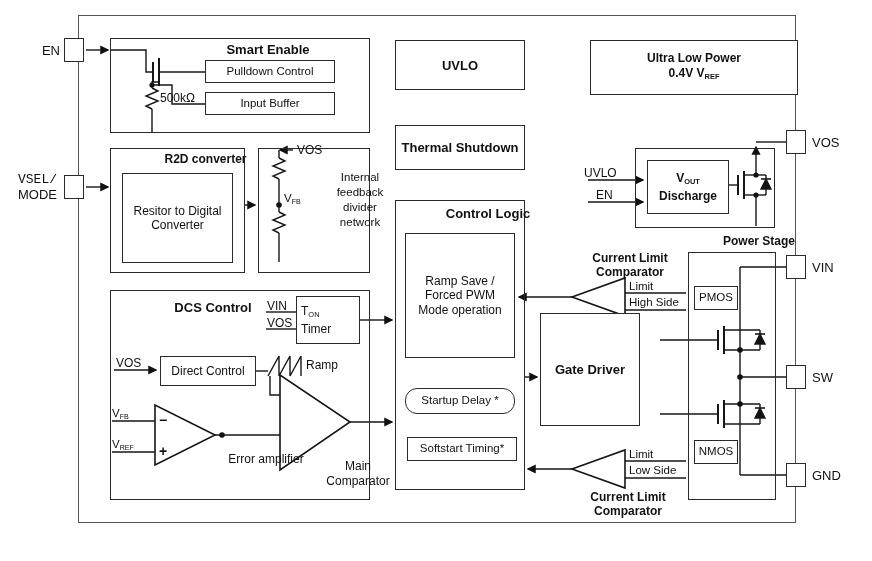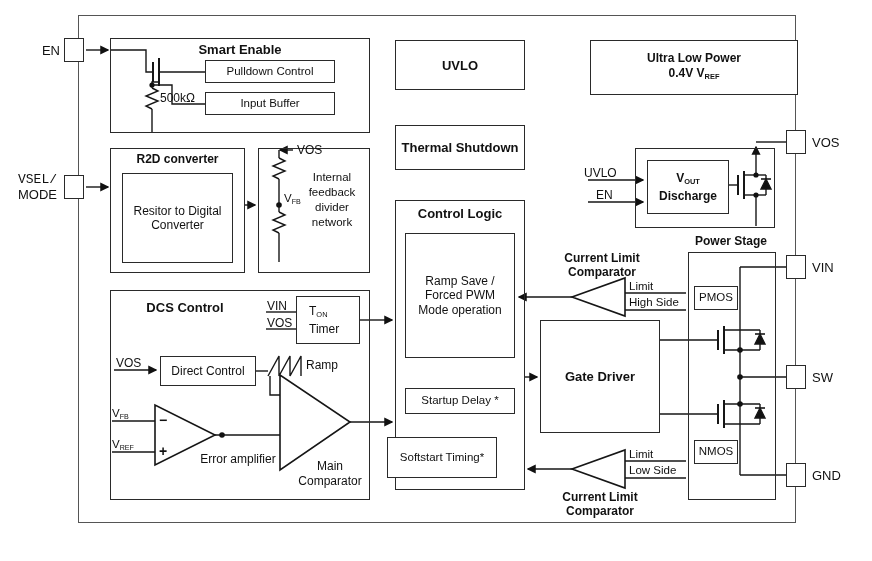--- a/index.html
+++ b/index.html
@@ -3,21 +3,21 @@
 <meta charset="utf-8">
 <style>
   html,body{margin:0;padding:0;background:#fff;}
   #stage{position:relative;width:872px;height:561px;background:#fff;
          font-family:"Liberation Sans","DejaVu Sans",sans-serif;color:#111;overflow:hidden;}
   .box{position:absolute;border:1.5px solid #2a2a2a;background:transparent;box-sizing:border-box;}
   .wbox{background:#fff;}
   .cc{display:flex;align-items:center;justify-content:center;text-align:center;}
   .col{display:flex;flex-direction:column;align-items:center;justify-content:center;text-align:center;}
   .lbl{position:absolute;white-space:nowrap;}
-  .wrap{position:absolute;white-space:normal;}
+  .wrap{position:absolute;white-space:normal;padding-left:28px;}
   .t11{font-size:11.5px;line-height:13.5px;}
   .t12{font-size:12px;line-height:14.5px;}
   .t13{font-size:13px;line-height:15px;}
   .b{font-weight:bold;}
   .ctr{text-align:center;}
   .sub{font-size:0.62em;vertical-align:-0.22em;}
   svg.wires{position:absolute;left:0;top:0;}
 </style>
 </head>
 <body>
@@ -213,56 +213,56 @@
   <div class="box wbox cc t12" style="left:122px;top:173px;width:111px;height:90px;padding:8px;">Resitor to Digital Converter</div>
 
   <div class="box" style="left:258px;top:148px;width:112px;height:125px;"></div>
   <div class="lbl t12" style="left:297px;top:143px;">VOS</div>
   <div class="wrap t11 ctr" style="left:299px;top:170px;width:66px;line-height:15px;">Internal feedback divider network</div>
   <div class="lbl" style="left:284px;top:192px;font-size:11.5px;"><span>V</span><span class="sub">FB</span></div>
 
   <div class="box" style="left:395px;top:200px;width:130px;height:290px;"></div>
   <div class="wrap t13 b ctr" style="left:395px;top:206px;width:130px;">Control Logic</div>
   <div class="box wbox cc t12" style="left:405px;top:233px;width:110px;height:125px;padding:6px;">Ramp Save / Forced PWM Mode operation</div>
-  <div class="box wbox cc t11" style="left:405px;top:388px;width:110px;height:26px;">Startup Delay *</div>
-  <div class="box wbox cc t11" style="left:387px;top:437px;width:110px;height:41px;">Softstart Timing*</div>
+  <div class="box wbox cc t11" style="left:405px;top:388px;width:110px;height:26px;border-radius:12px;">Startup Delay *</div>
+  <div class="box wbox cc t11" style="left:407px;top:437px;width:110px;height:24px;">Softstart Timing*</div>
 
   <div class="box" style="left:635px;top:148px;width:140px;height:80px;"></div>
   <div class="lbl t12" style="left:584px;top:166px;">UVLO</div>
   <div class="lbl t12" style="left:596px;top:188px;">EN</div>
   <div class="box wbox col t12 b" style="left:647px;top:160px;width:82px;height:54px;">
     <span><span>V</span><span class="sub">OUT</span></span>
     <span>Discharge</span>
   </div>
 
   <div class="wrap t12 b ctr" style="left:676px;top:234px;width:110px;">Power Stage</div>
   <div class="box" style="left:688px;top:252px;width:88px;height:248px;"></div>
   <div class="box wbox cc t11" style="left:694px;top:286px;width:44px;height:24px;">PMOS</div>
   <div class="box wbox cc t11" style="left:694px;top:440px;width:44px;height:24px;">NMOS</div>
 
   <div class="box" style="left:110px;top:290px;width:260px;height:210px;"></div>
   <div class="wrap t13 b ctr" style="left:120px;top:300px;width:130px;">DCS Control</div>
   <div class="lbl t12" style="left:267px;top:299px;">VIN</div>
   <div class="lbl t12" style="left:267px;top:316px;">VOS</div>
-  <div class="box wbox col t12" style="left:296px;top:296px;width:64px;height:48px;align-items:flex-start;padding-left:12px;">
+  <div class="box wbox col t12" style="left:296px;top:296px;width:64px;height:48px;align-items:flex-start;padding-left:4px;">
     <span><span>T</span><span class="sub">ON</span></span>
     <span>Timer</span>
   </div>
   <div class="lbl t12" style="left:306px;top:358px;">Ramp</div>
   <div class="lbl t12" style="left:116px;top:356px;">VOS</div>
   <div class="box wbox cc t12" style="left:160px;top:356px;width:96px;height:30px;">Direct Control</div>
   <div class="lbl" style="left:112px;top:407px;font-size:11.5px;"><span>V</span><span class="sub">FB</span></div>
   <div class="lbl" style="left:112px;top:438px;font-size:11.5px;"><span>V</span><span class="sub">REF</span></div>
   <div class="lbl b" style="left:159px;top:412px;font-size:14px;">−</div>
   <div class="lbl b" style="left:159px;top:443px;font-size:14px;">+</div>
   <div class="wrap t12 ctr" style="left:196px;top:452px;width:84px;">Error amplifier</div>
   <div class="wrap t12 ctr" style="left:287px;top:459px;width:86px;">Main Comparator</div>
 
   <div class="wrap b ctr" style="left:543px;top:251px;width:118px;font-size:12px;line-height:14px;">Current Limit Comparator</div>
   <div class="lbl t11" style="left:629px;top:280px;">Limit</div>
   <div class="lbl t11" style="left:629px;top:296px;">High Side</div>
   <div class="lbl t11" style="left:629px;top:448px;">Limit</div>
   <div class="lbl t11" style="left:629px;top:464px;">Low Side</div>
   <div class="wrap b ctr" style="left:540px;top:490px;width:120px;font-size:12px;line-height:14px;">Current Limit Comparator</div>
 
-  <div class="box wbox cc t13 b" style="left:540px;top:320px;width:120px;height:113px;">Gate Driver</div>
+  <div class="box wbox cc t13 b" style="left:540px;top:313px;width:100px;height:113px;">Gate Driver</div>
 
 </div>
 
 </body></html>

